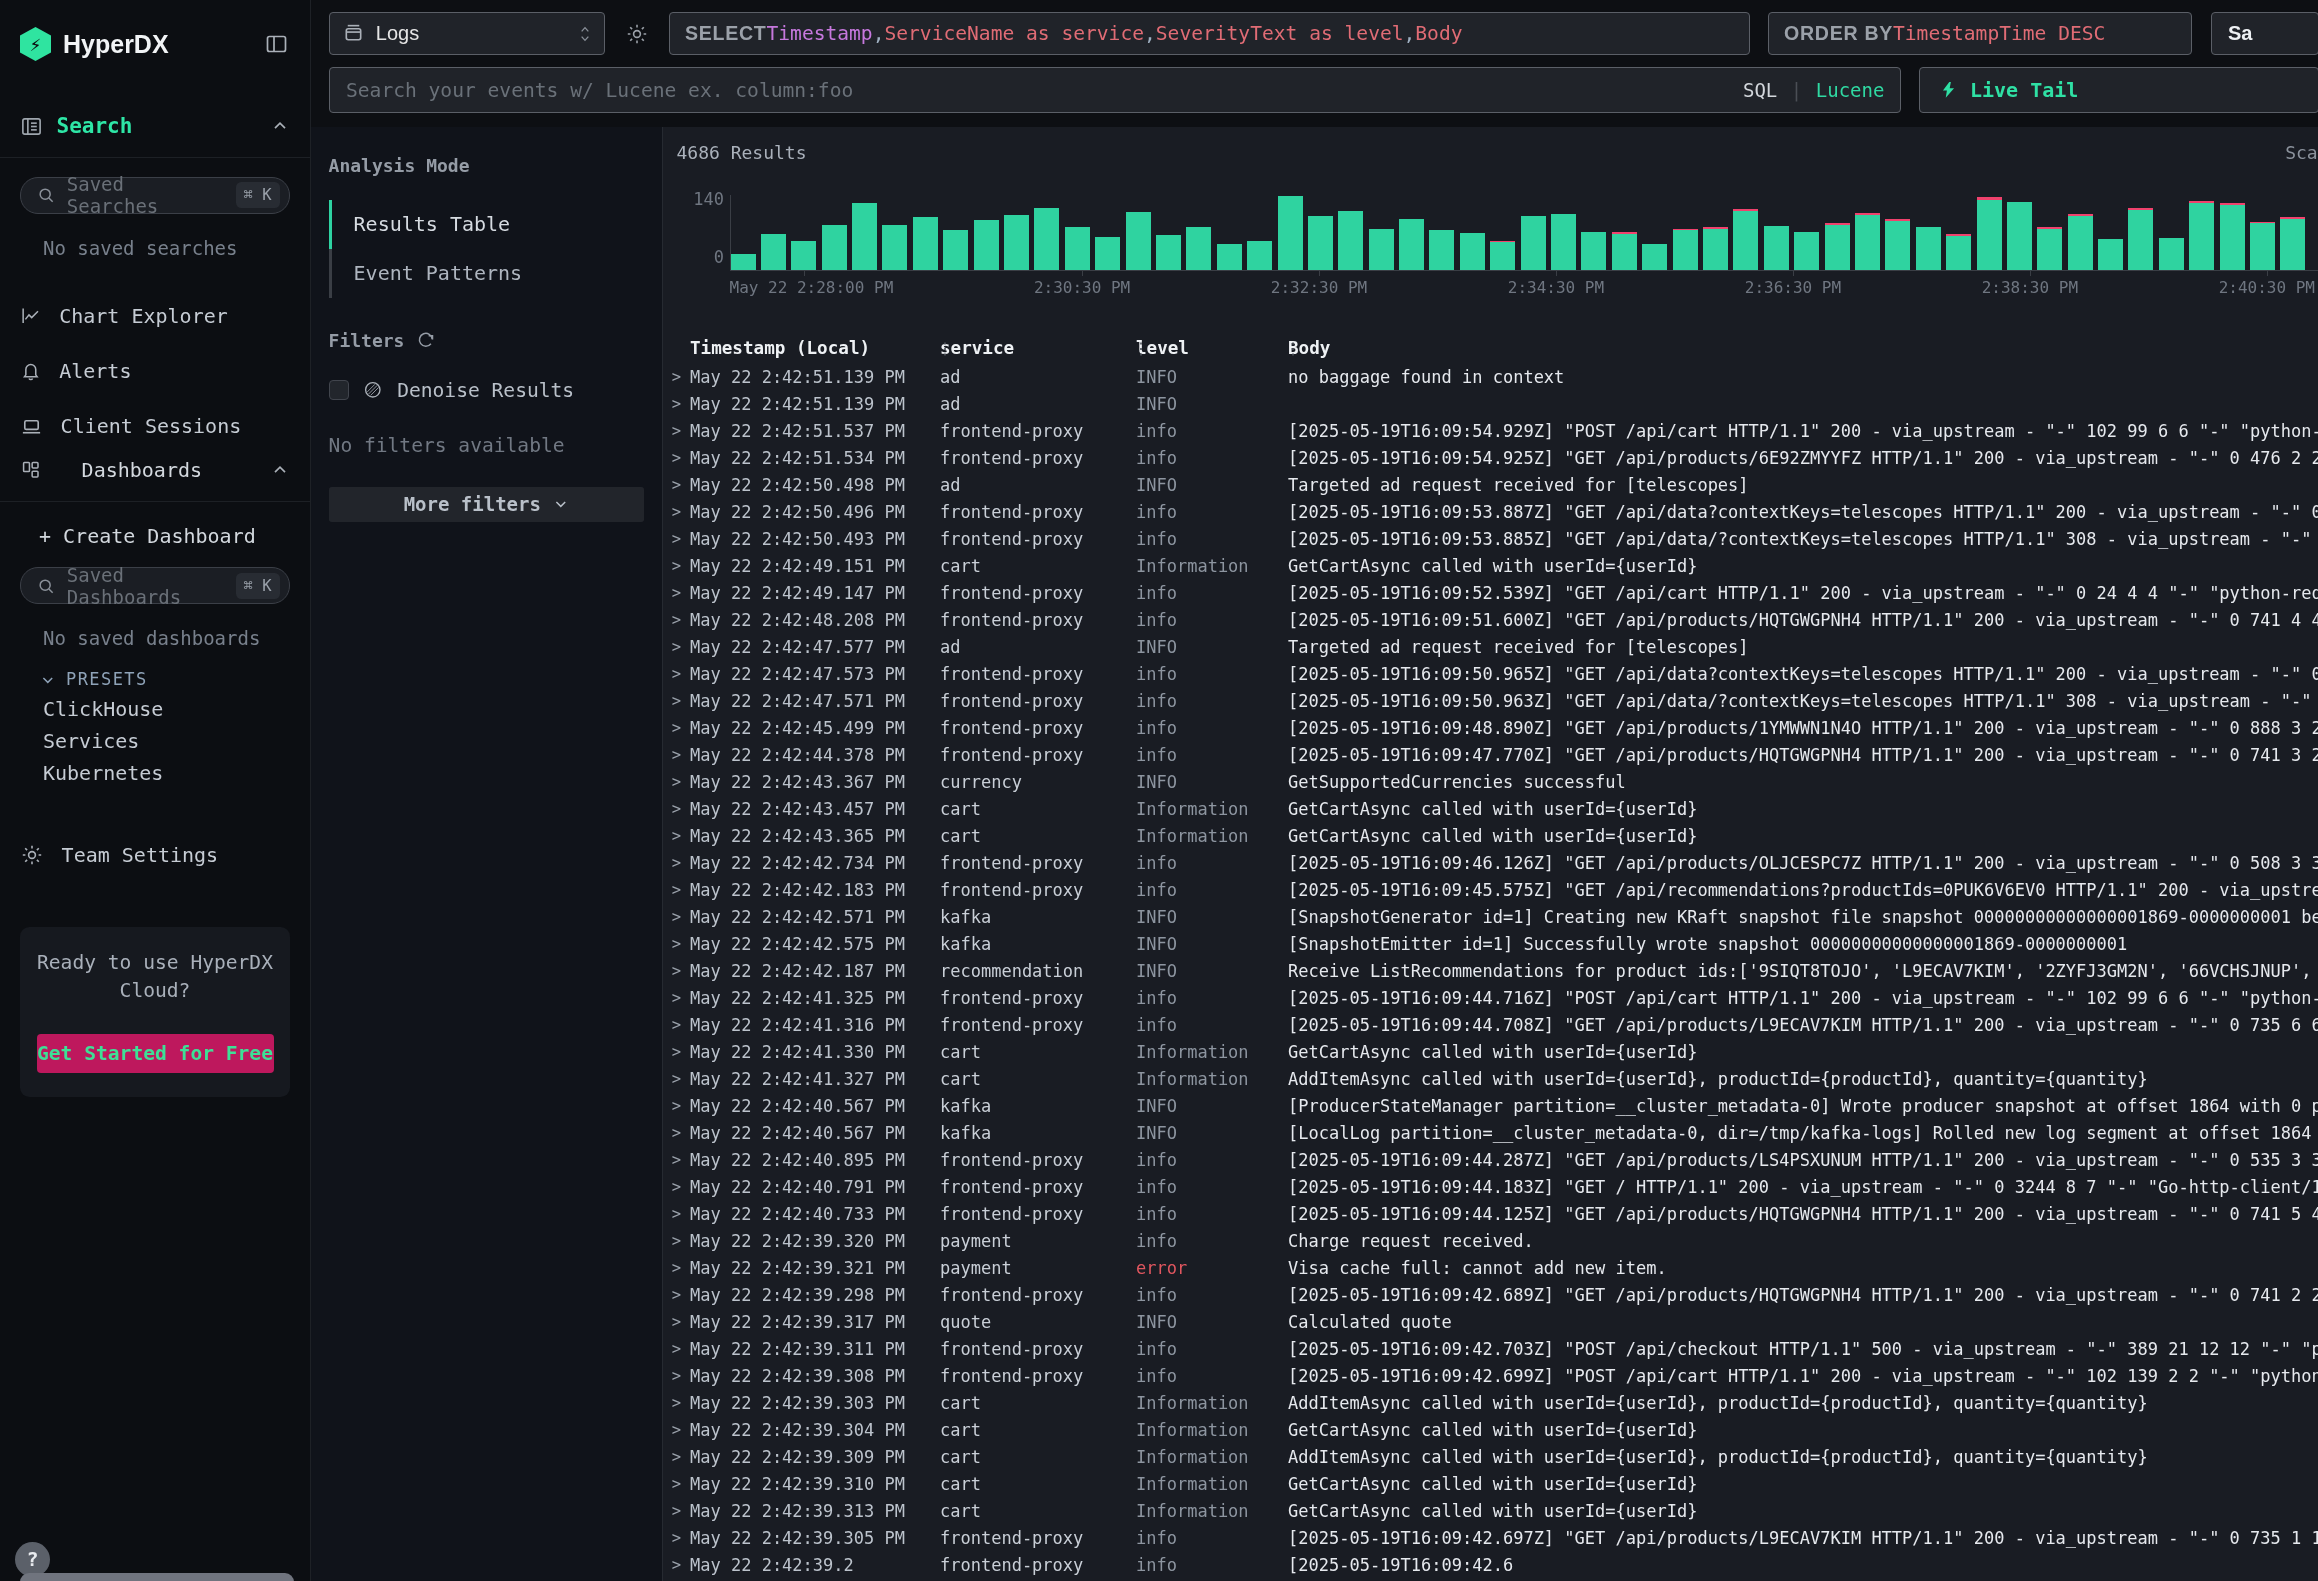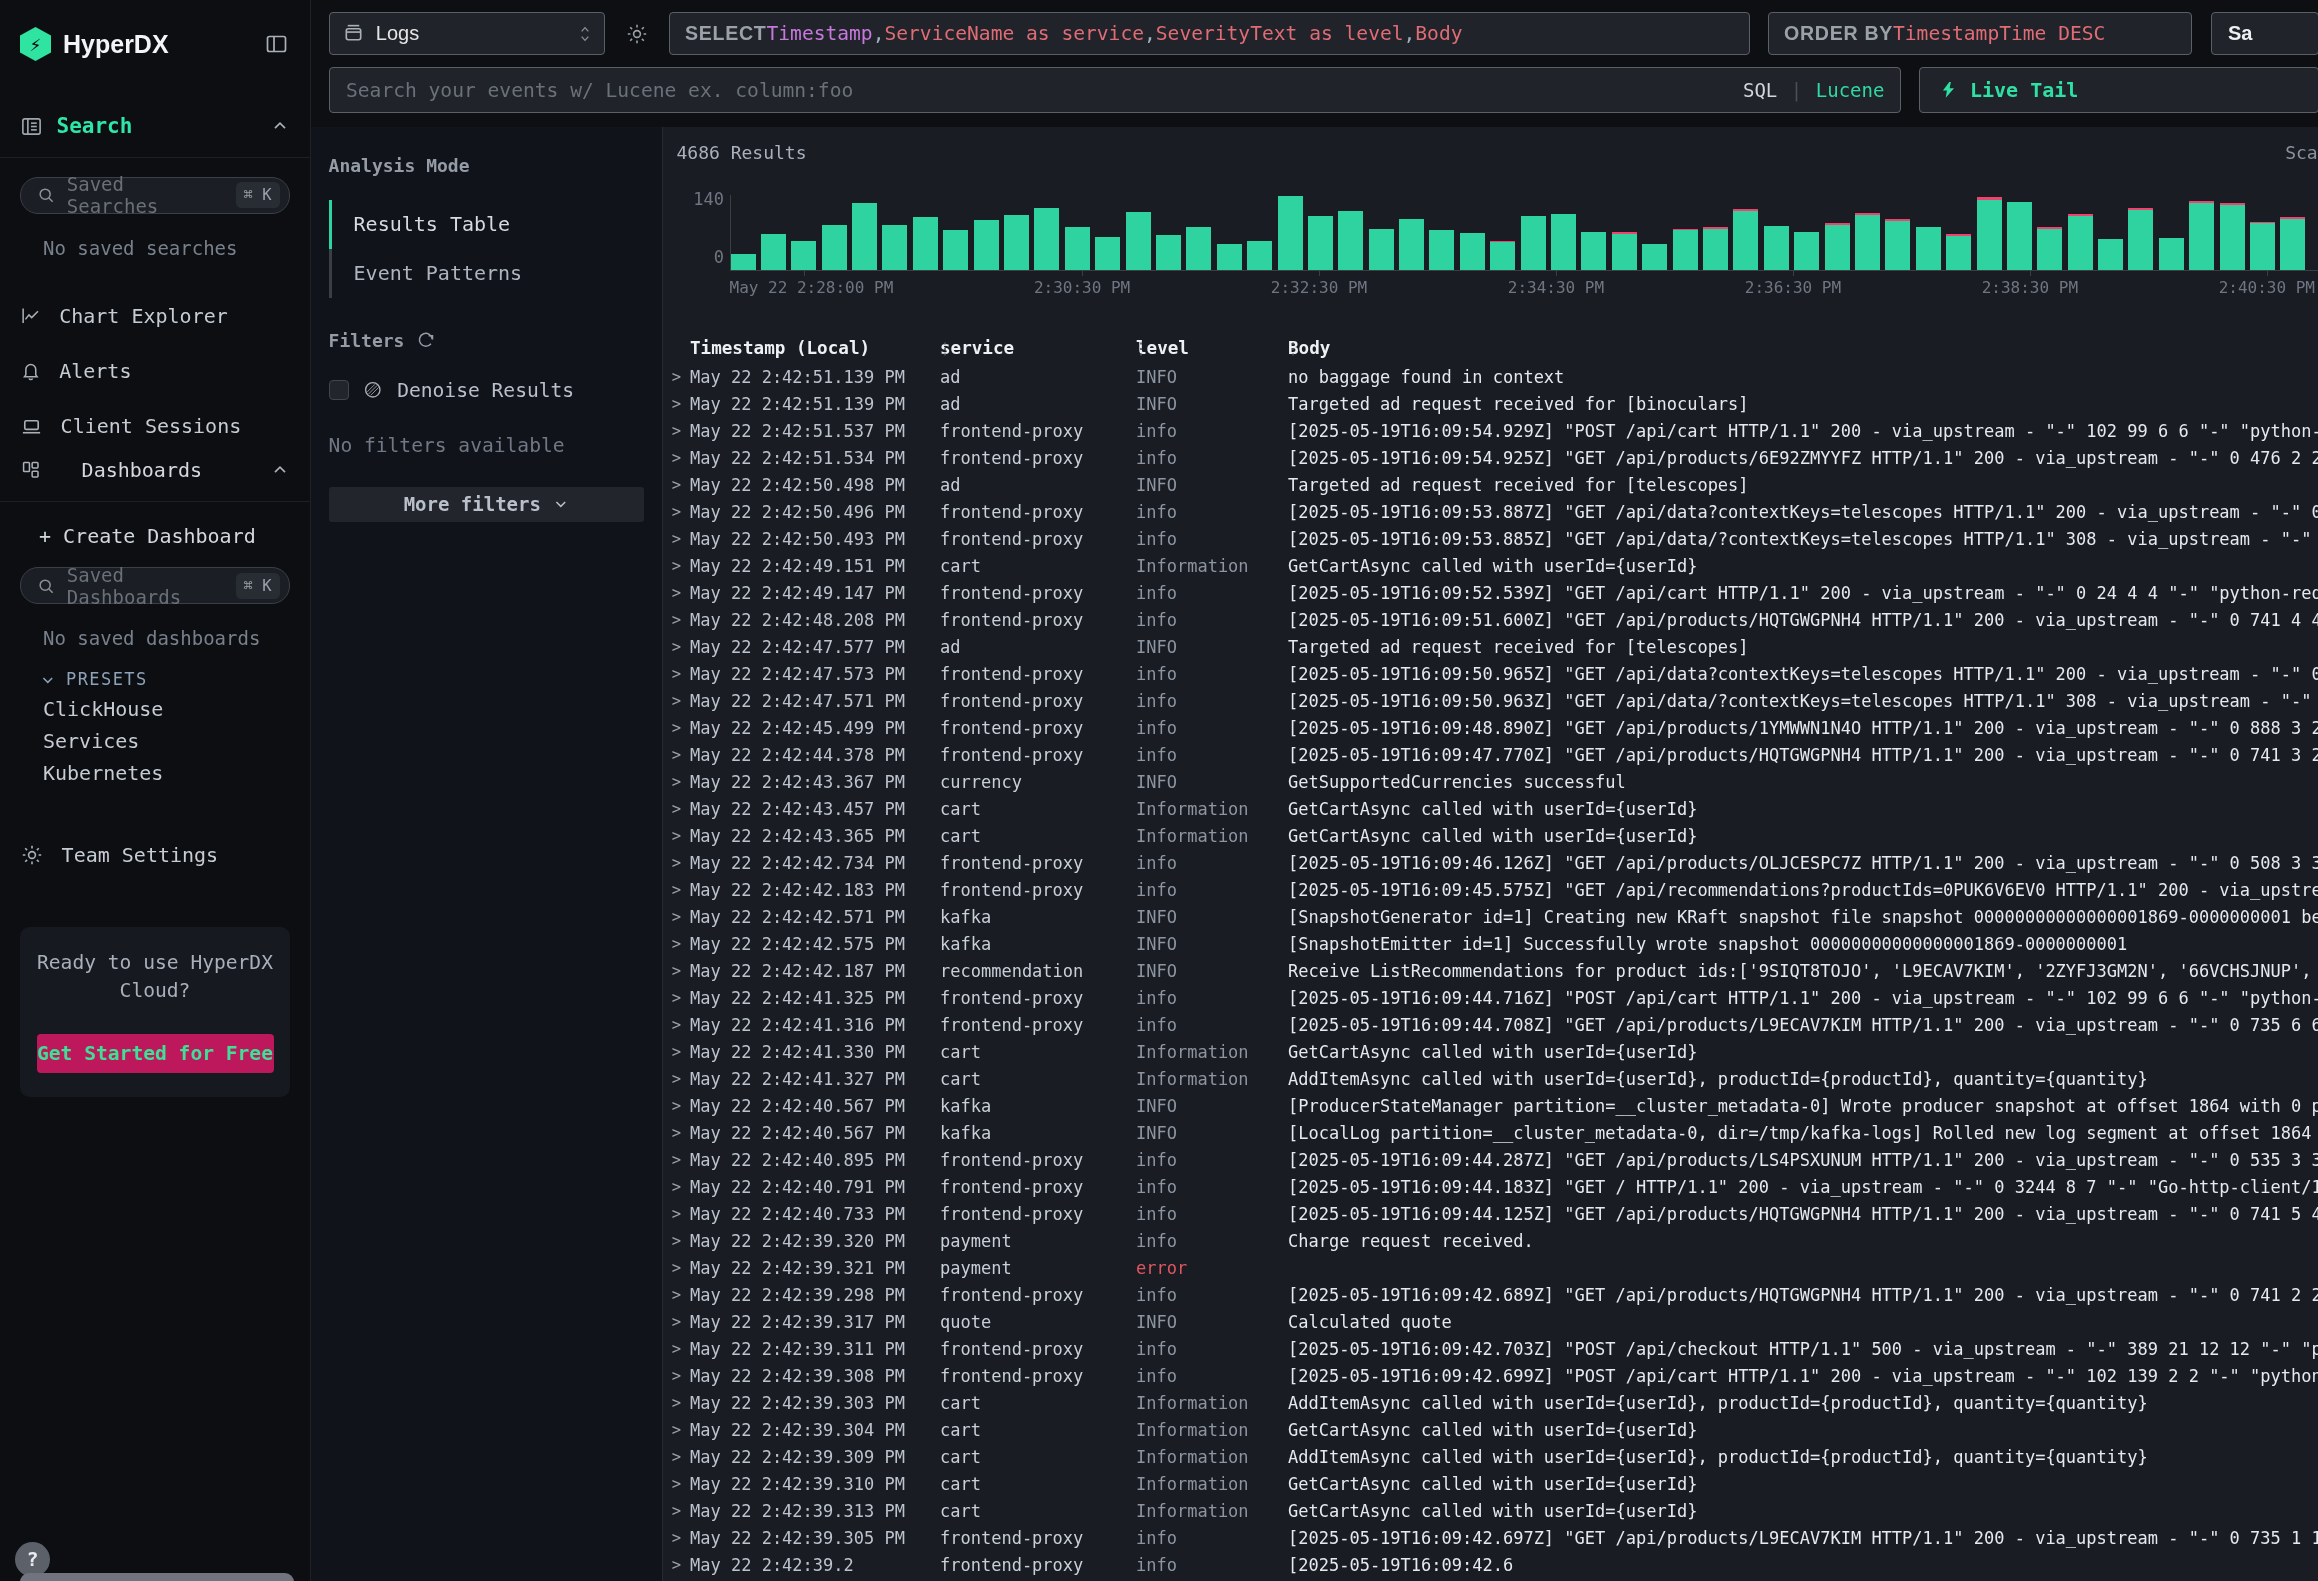--- a/index.html
+++ b/index.html
@@ -619,21 +619,20 @@
                 <div class="cell c-ts">May 22 2:42:51.139 PM</div>
                 <div class="cell c-svc">ad</div>
                 <div class="cell c-lvl">INFO</div>
                 <div class="cell c-body">no baggage found in context</div>
               </div>
               <div class="lrow">
                 <div class="cell chev">&gt;</div>
                 <div class="cell c-ts">May 22 2:42:51.139 PM</div>
                 <div class="cell c-svc">ad</div>
                 <div class="cell c-lvl">INFO</div>
-                <div class="cell c-body">Targeted ad request received for [binoculars]</div>
               </div>
               <div class="lrow">
                 <div class="cell chev">&gt;</div>
                 <div class="cell c-ts">May 22 2:42:51.537 PM</div>
                 <div class="cell c-svc">frontend-proxy</div>
                 <div class="cell c-lvl">info</div>
                 <div class="cell c-body">[2025-05-19T16:09:54.929Z] "POST /api/cart HTTP/1.1" 200 - via_upstream - "-" 102 99 6 6 "-" "python-reque</div>
               </div>
               <div class="lrow">
                 <div class="cell chev">&gt;</div>
@@ -843,20 +842,21 @@
                 <div class="cell c-ts">May 22 2:42:39.320 PM</div>
                 <div class="cell c-svc">payment</div>
                 <div class="cell c-lvl">info</div>
                 <div class="cell c-body">Charge request received.</div>
               </div>
               <div class="lrow">
                 <div class="cell chev">&gt;</div>
                 <div class="cell c-ts">May 22 2:42:39.321 PM</div>
                 <div class="cell c-svc">payment</div>
                 <div class="cell c-lvl error">error</div>
+                <div class="cell c-body">Visa cache full: cannot add new item.</div>
               </div>
               <div class="lrow">
                 <div class="cell chev">&gt;</div>
                 <div class="cell c-ts">May 22 2:42:39.298 PM</div>
                 <div class="cell c-svc">frontend-proxy</div>
                 <div class="cell c-lvl">info</div>
                 <div class="cell c-body">[2025-05-19T16:09:42.689Z] "GET /api/products/HQTGWGPNH4 HTTP/1.1" 200 - via_upstream - "-" 0 741 2 2 "-"</div>
               </div>
               <div class="lrow">
                 <div class="cell chev">&gt;</div>

